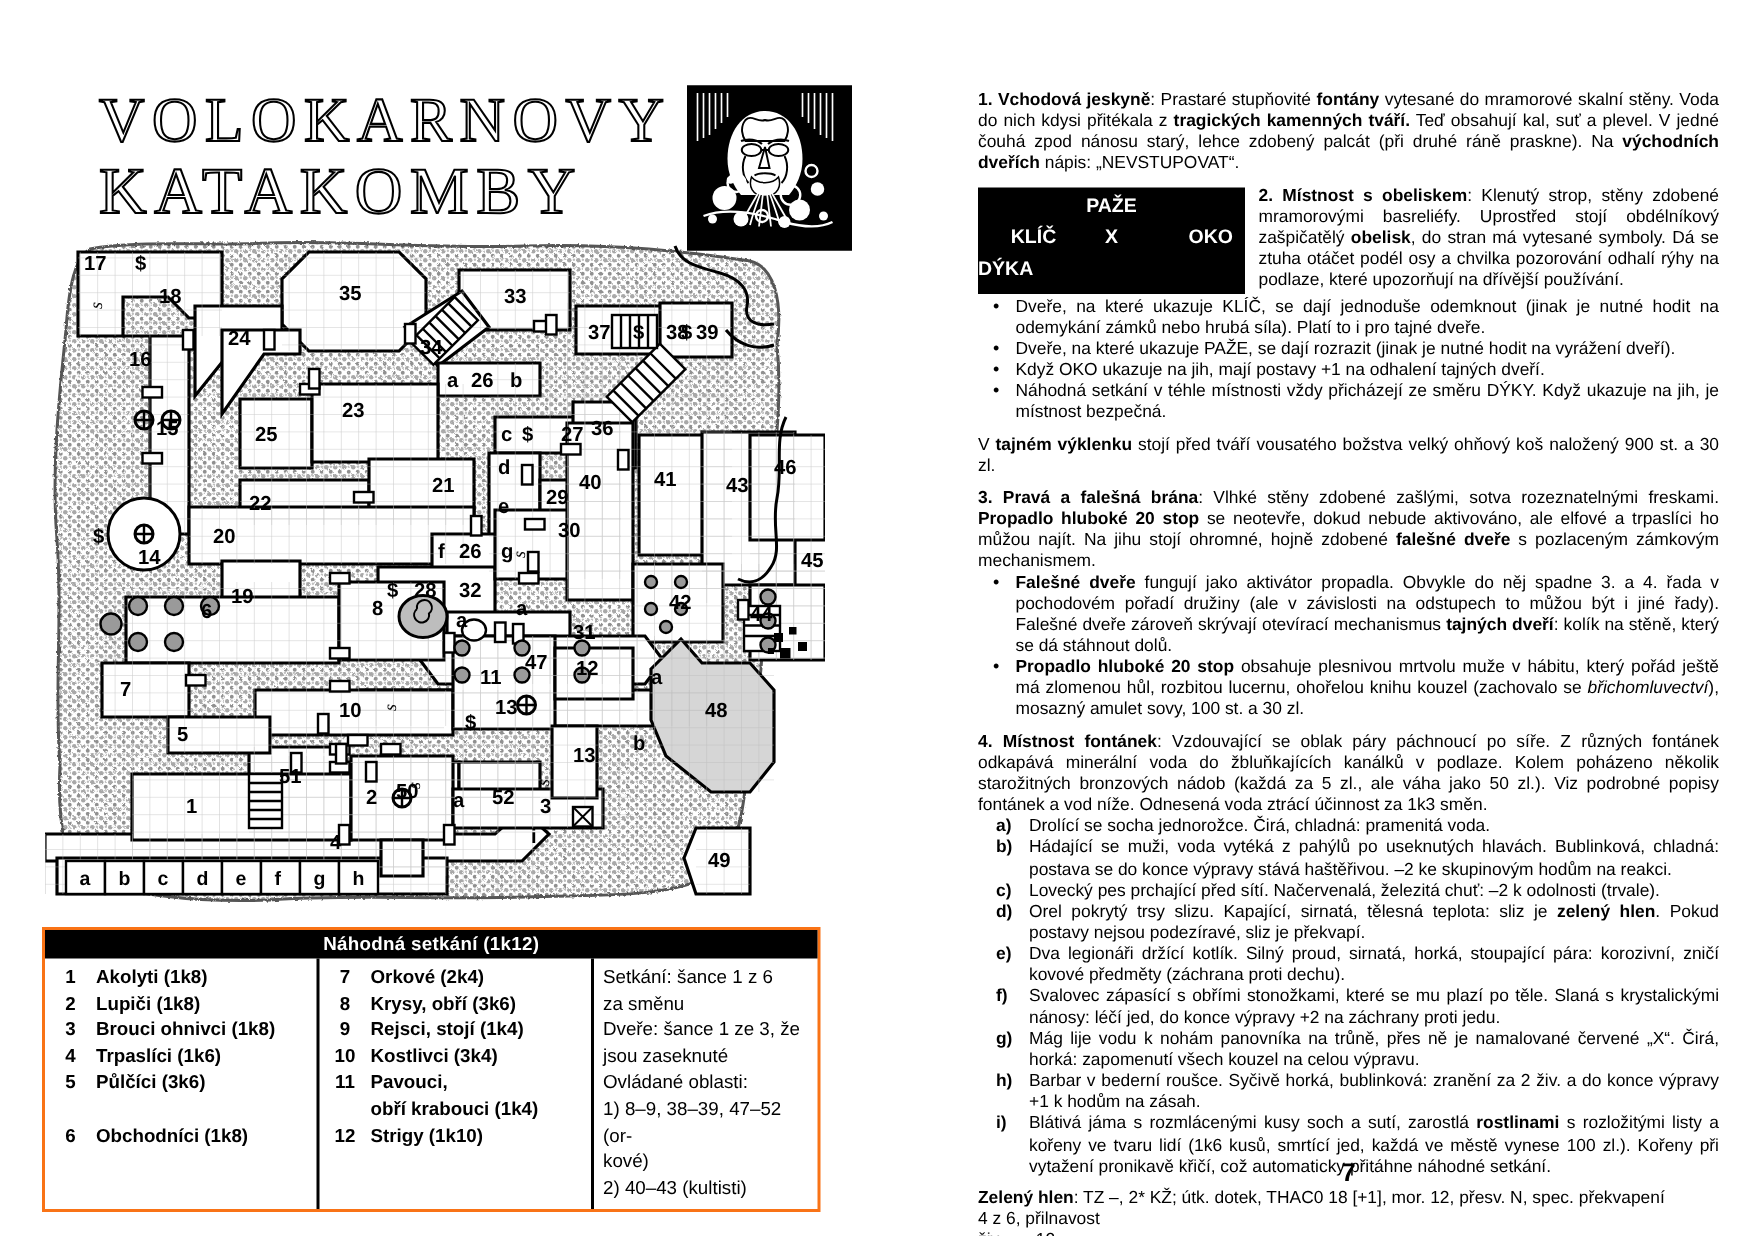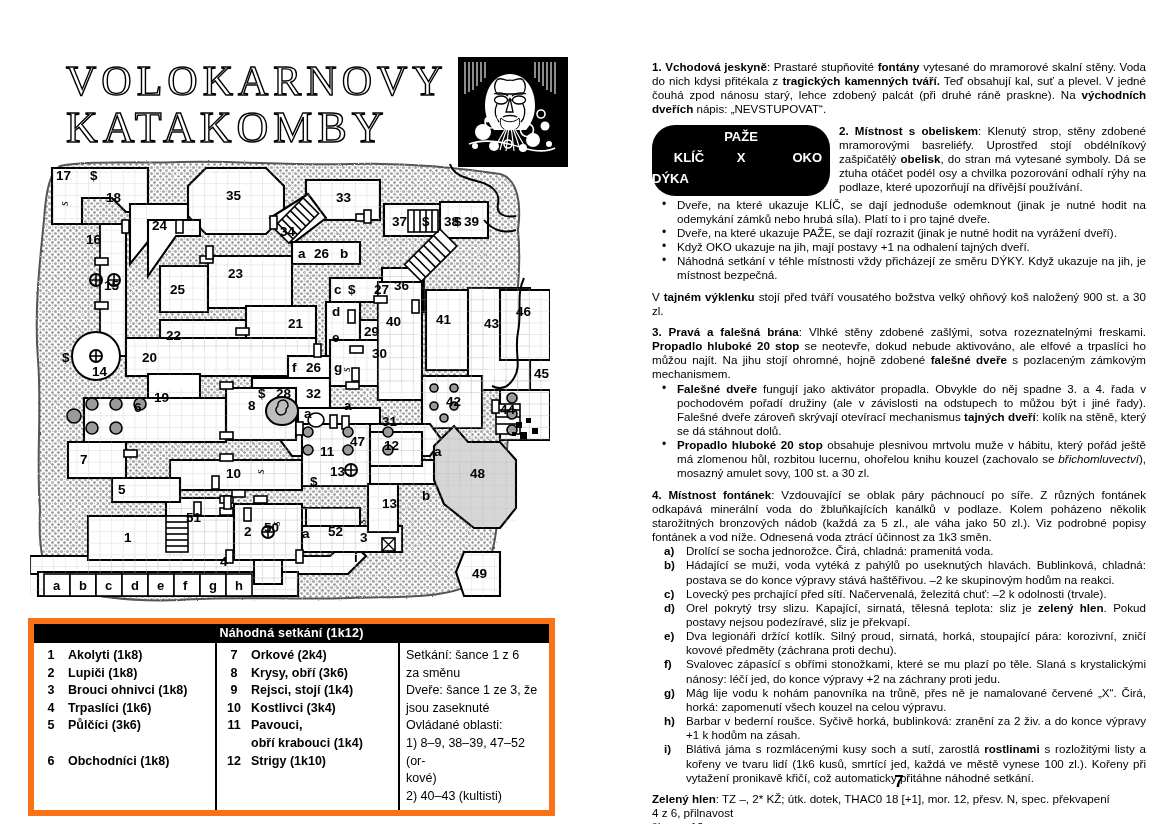--- a/index.html
+++ b/index.html
@@ -17,21 +17,21 @@
 
   .logo{position:absolute;left:458px;top:57px;width:104px;height:104px;background:#000;
       border:3px solid #000;overflow:hidden;}
   .logo svg{display:block;}
 
   
   .map-wrap{position:absolute;left:30px;top:160px;width:520px;height:450px;}
   .map-wrap svg{display:block;}
 
   
-  .enc-table{position:absolute;left:28px;top:618px;width:515px;border:6px solid #f97316;
+  .enc-table{position:absolute;left:28px;top:618px;width:515px;border:2px solid #f97316;
       background:#fff;font-family:"Liberation Sans",sans-serif;}
   .enc-head{background:#000;color:#fff;text-align:center;font-weight:bold;font-size:12.5px;
       padding:2px 0 3px;letter-spacing:.2px;}
   .enc-body{display:flex;}
   .enc-colA,.enc-colB{width:181px;border-right:2px solid #000;padding:4px 0 5px;}
   .enc-colC{flex:1;padding:4px 5px 5px 6px;}
   .enc-row{display:flex;font-size:12.5px;font-weight:bold;line-height:17.6px;}
   .enc-num{width:34px;text-align:center;flex:0 0 34px;}
   .enc-lbl{flex:1;}
   .enc-lbl .cont{display:block;}
@@ -40,21 +40,21 @@
 
   
   .right-col{position:absolute;left:652px;top:60px;width:494px;}
   .rc p{margin:0 0 0 0;font-size:11.6px;line-height:14.15px;text-align:justify;
         text-justify:inter-word;}
   .rc .para{margin-bottom:7px;}
   .rc b{font-weight:bold;}
   .rc i{font-style:italic;}
 
   .obelisk-box{float:left;width:178px;height:71px;background:#000;color:#fff;
-      margin:1px 9px 2px 0;position:relative;font-weight:bold;font-size:13px;border-radius:23px;}
+      margin:1px 9px 2px 0;position:relative;font-weight:bold;font-size:13px;}
   .ob-top{position:absolute;top:4px;left:0;width:100%;text-align:center;}
   .ob-mid{position:absolute;top:25px;left:0;width:100%;display:flex;
       justify-content:space-between;padding:0 8px;box-sizing:border-box;}
   .ob-bot{position:absolute;top:46px;left:0;width:100%;text-align:left;}
   .ob-left{width:58px;text-align:center;}
   .ob-ctr{flex:1;text-align:center;}
   .ob-right{width:58px;text-align:right;}
 
   ul.bul{margin:0 0 7px 0;padding:0;list-style:none;}
   ul.bul>li{position:relative;padding-left:25px;font-size:11.6px;line-height:14.15px;

